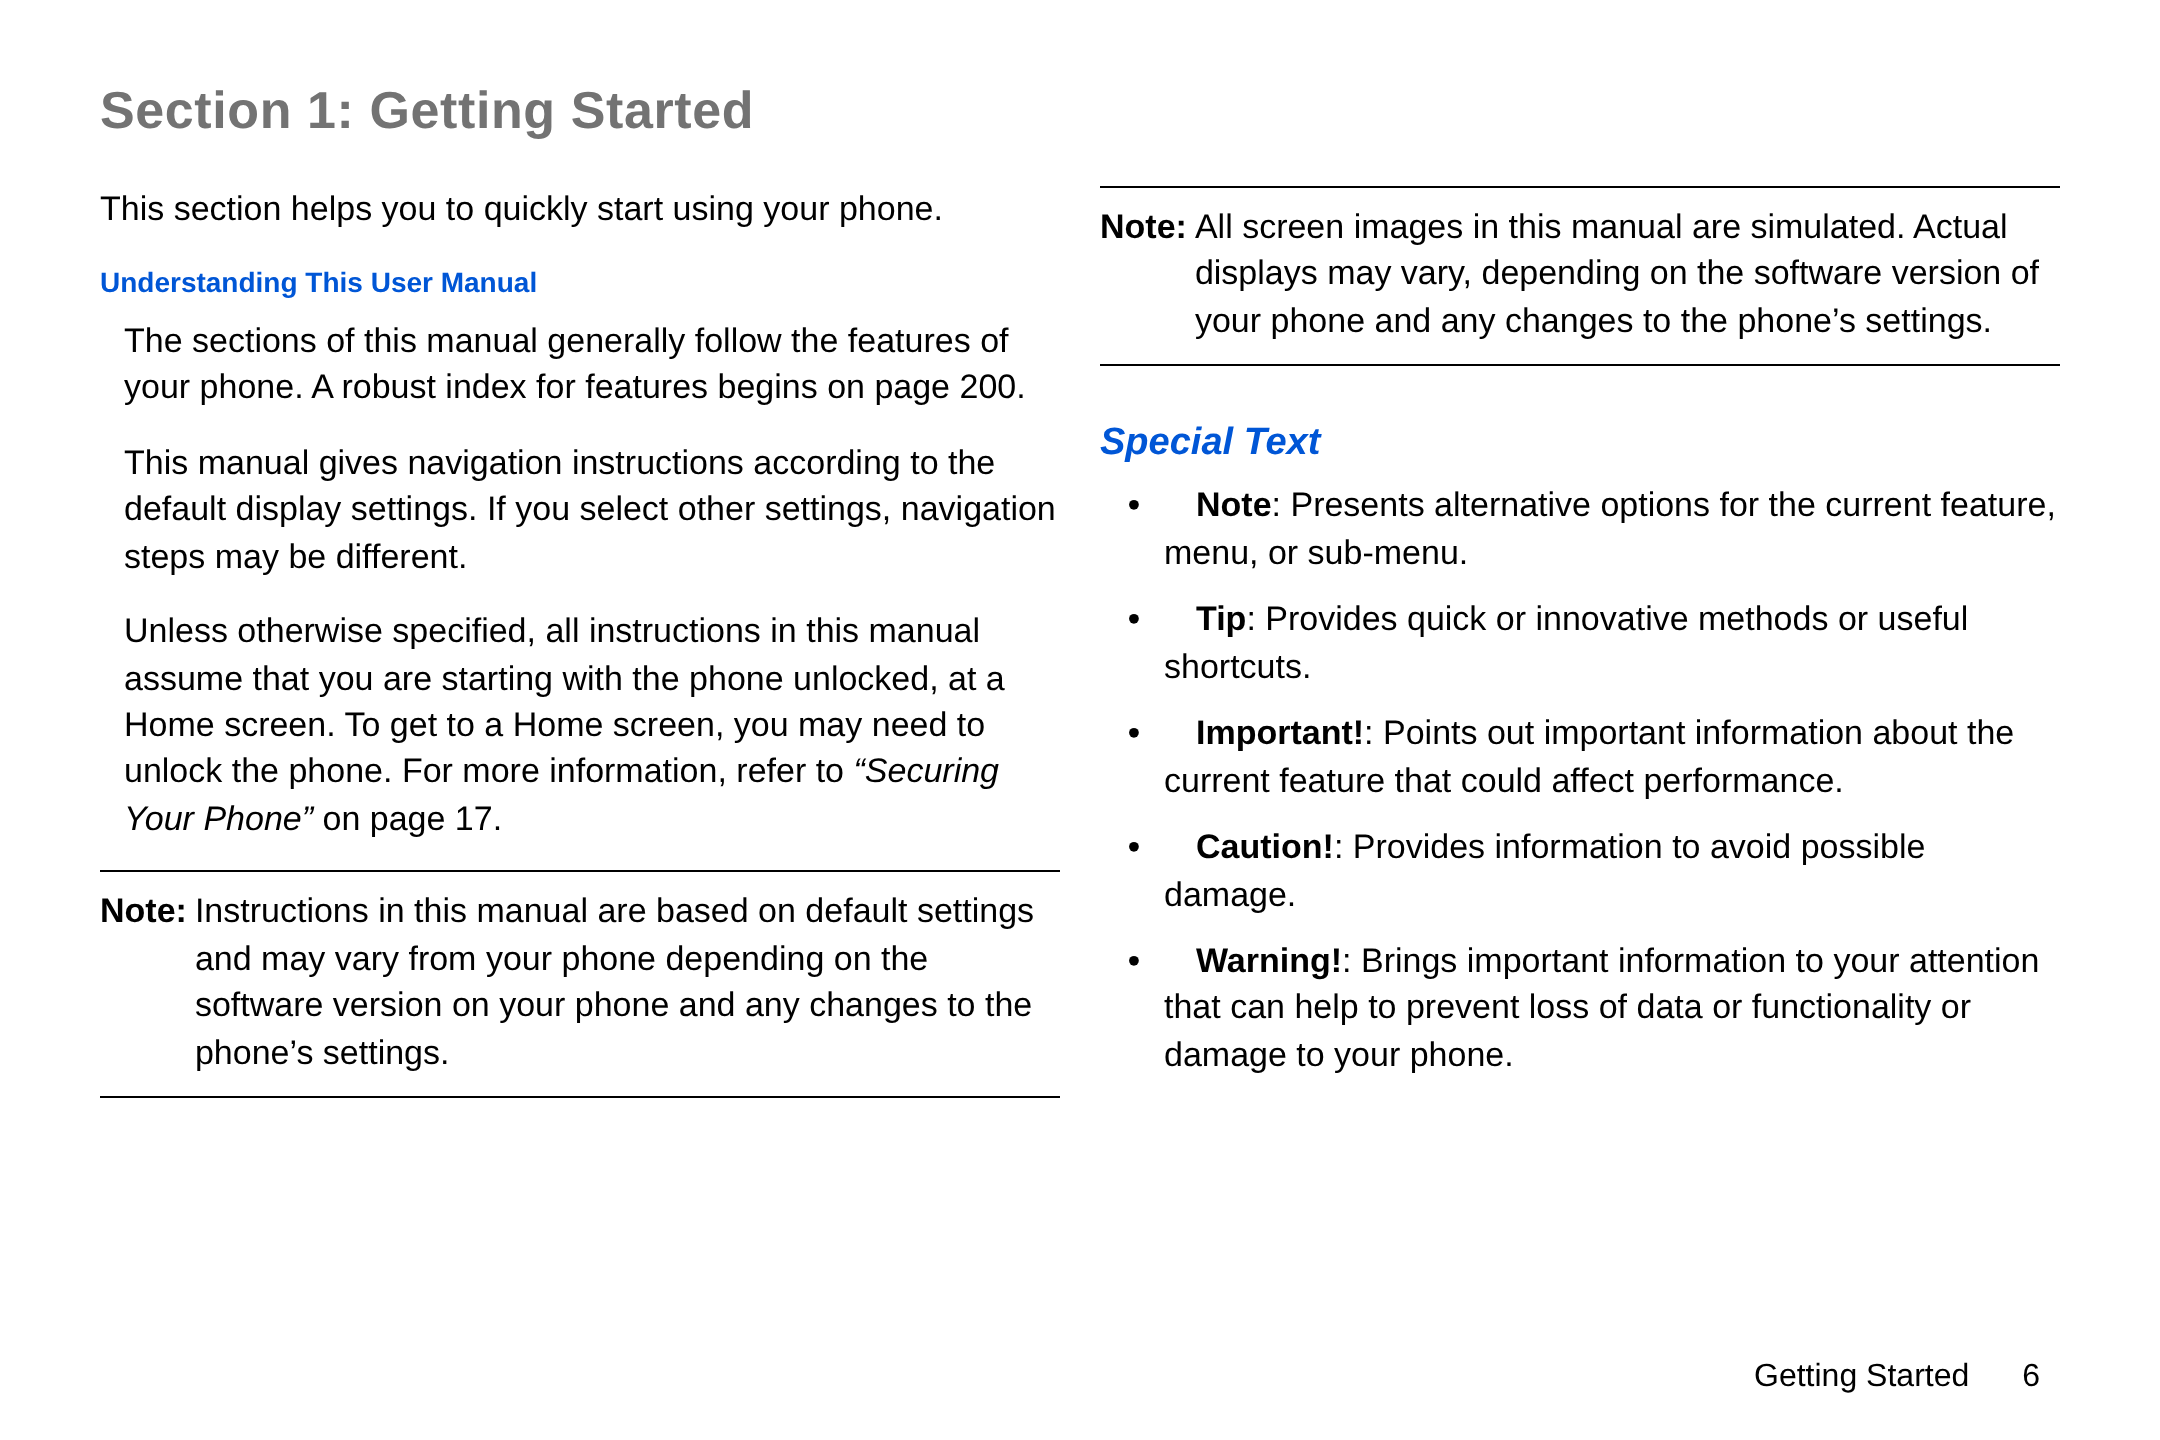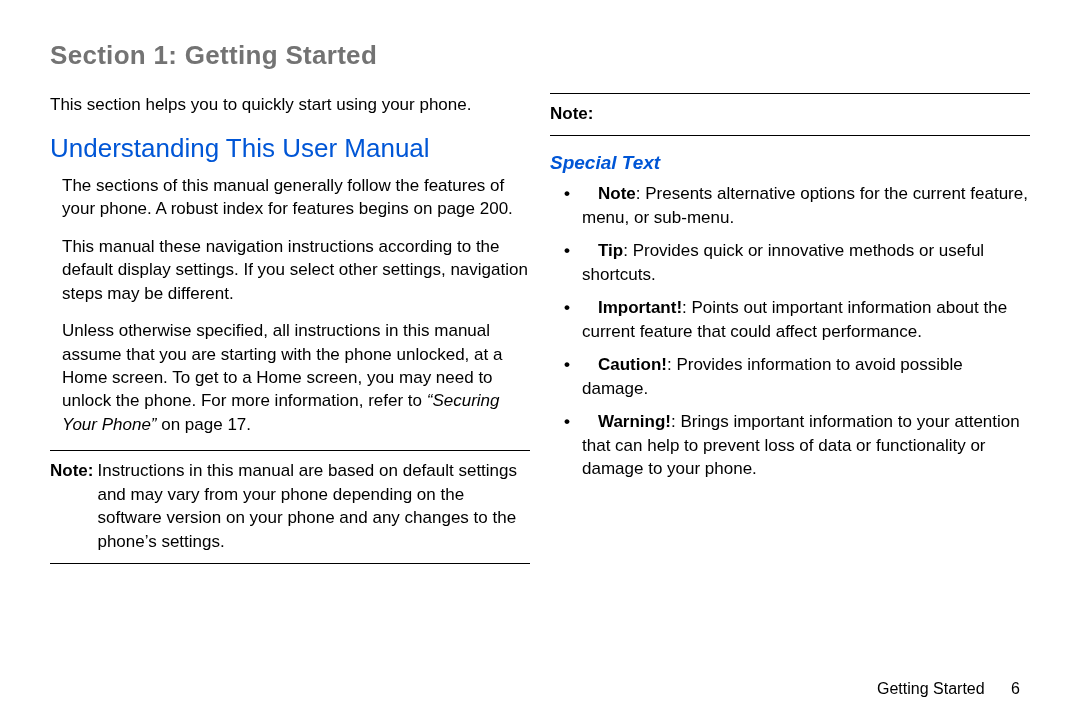--- a/index.html
+++ b/index.html
@@ -26,22 +26,22 @@
     .col {
       flex: 1;
       min-width: 0;
     }
     .intro {
       font-size: 17px;
       line-height: 1.4;
       margin-bottom: 16px;
     }
     .subsection-title-primary {
-      font-size: 26px;
-      font-weight: 400;
+      font-size: 14px;
+      font-weight: 700;
       color: #0056d6;
       margin-bottom: 10px;
     }
     .subsection-title-secondary {
       font-size: 19px;
       font-weight: 800;
       font-style: italic;
       color: #0056d6;
       margin-bottom: 8px;
     }
@@ -51,21 +51,21 @@
       margin-bottom: 14px;
       padding-left: 12px;
     }
     .ref-italic {
       font-style: italic;
     }
     .note-block {
       border-top: 1.5px solid #000;
       border-bottom: 1.5px solid #000;
       padding: 8px 0 10px 0;
-      margin-bottom: 16px;
+      margin-bottom: 28px;
     }
     .note-block .note-row {
       display: flex;
       font-size: 17px;
       line-height: 1.38;
     }
     .note-block .note-label {
       font-weight: 700;
       white-space: nowrap;
       padding-right: 4px;
@@ -109,38 +109,39 @@
 <h1 class="section-title">Section 1: Getting Started</h1>
 
 <div class="columns">
 
   <div class="col">
     <p class="intro">This section helps you to quickly start using your phone.</p>
 
     <h2 class="subsection-title-primary">Understanding This User Manual</h2>
 
     <p class="body-para">The sections of this manual generally follow the features of your phone. A robust index for features begins on page 200.</p>
-    <p class="body-para">This manual these navigation instructions according to the default display settings. If you select other settings, navigation steps may be different.</p>
+    <p class="body-para">This manual gives navigation instructions according to the default display settings. If you select other settings, navigation steps may be different.</p>
     <p class="body-para">
       <span>Unless otherwise specified, all instructions in this manual assume that you are starting with the phone unlocked, at a Home screen. To get to a Home screen, you may need to unlock the phone. For more information, refer to </span><span class="ref-italic">“Securing Your Phone”</span><span> on page 17.</span>
     </p>
 
     <div class="note-block">
       <div class="note-row">
         <span class="note-label">Note:</span>
         <span class="note-body">Instructions in this manual are based on default settings and may vary from your phone depending on the software version on your phone and any changes to the phone’s settings.</span>
       </div>
     </div>
   </div>
 
   <div class="col">
 
     <div class="note-block">
       <div class="note-row">
         <span class="note-label">Note:</span>
+        <span class="note-body">All screen images in this manual are simulated. Actual displays may vary, depending on the software version of your phone and any changes to the phone’s settings.</span>
       </div>
     </div>
 
     <h3 class="subsection-title-secondary">Special Text</h3>
 
 
     <ul class="list">
       <li>
         <span class="bullet">•</span>
         <span class="li-body"><span class="term">Note</span><span>: Presents alternative options for the current feature, menu, or sub-menu.</span></span>

